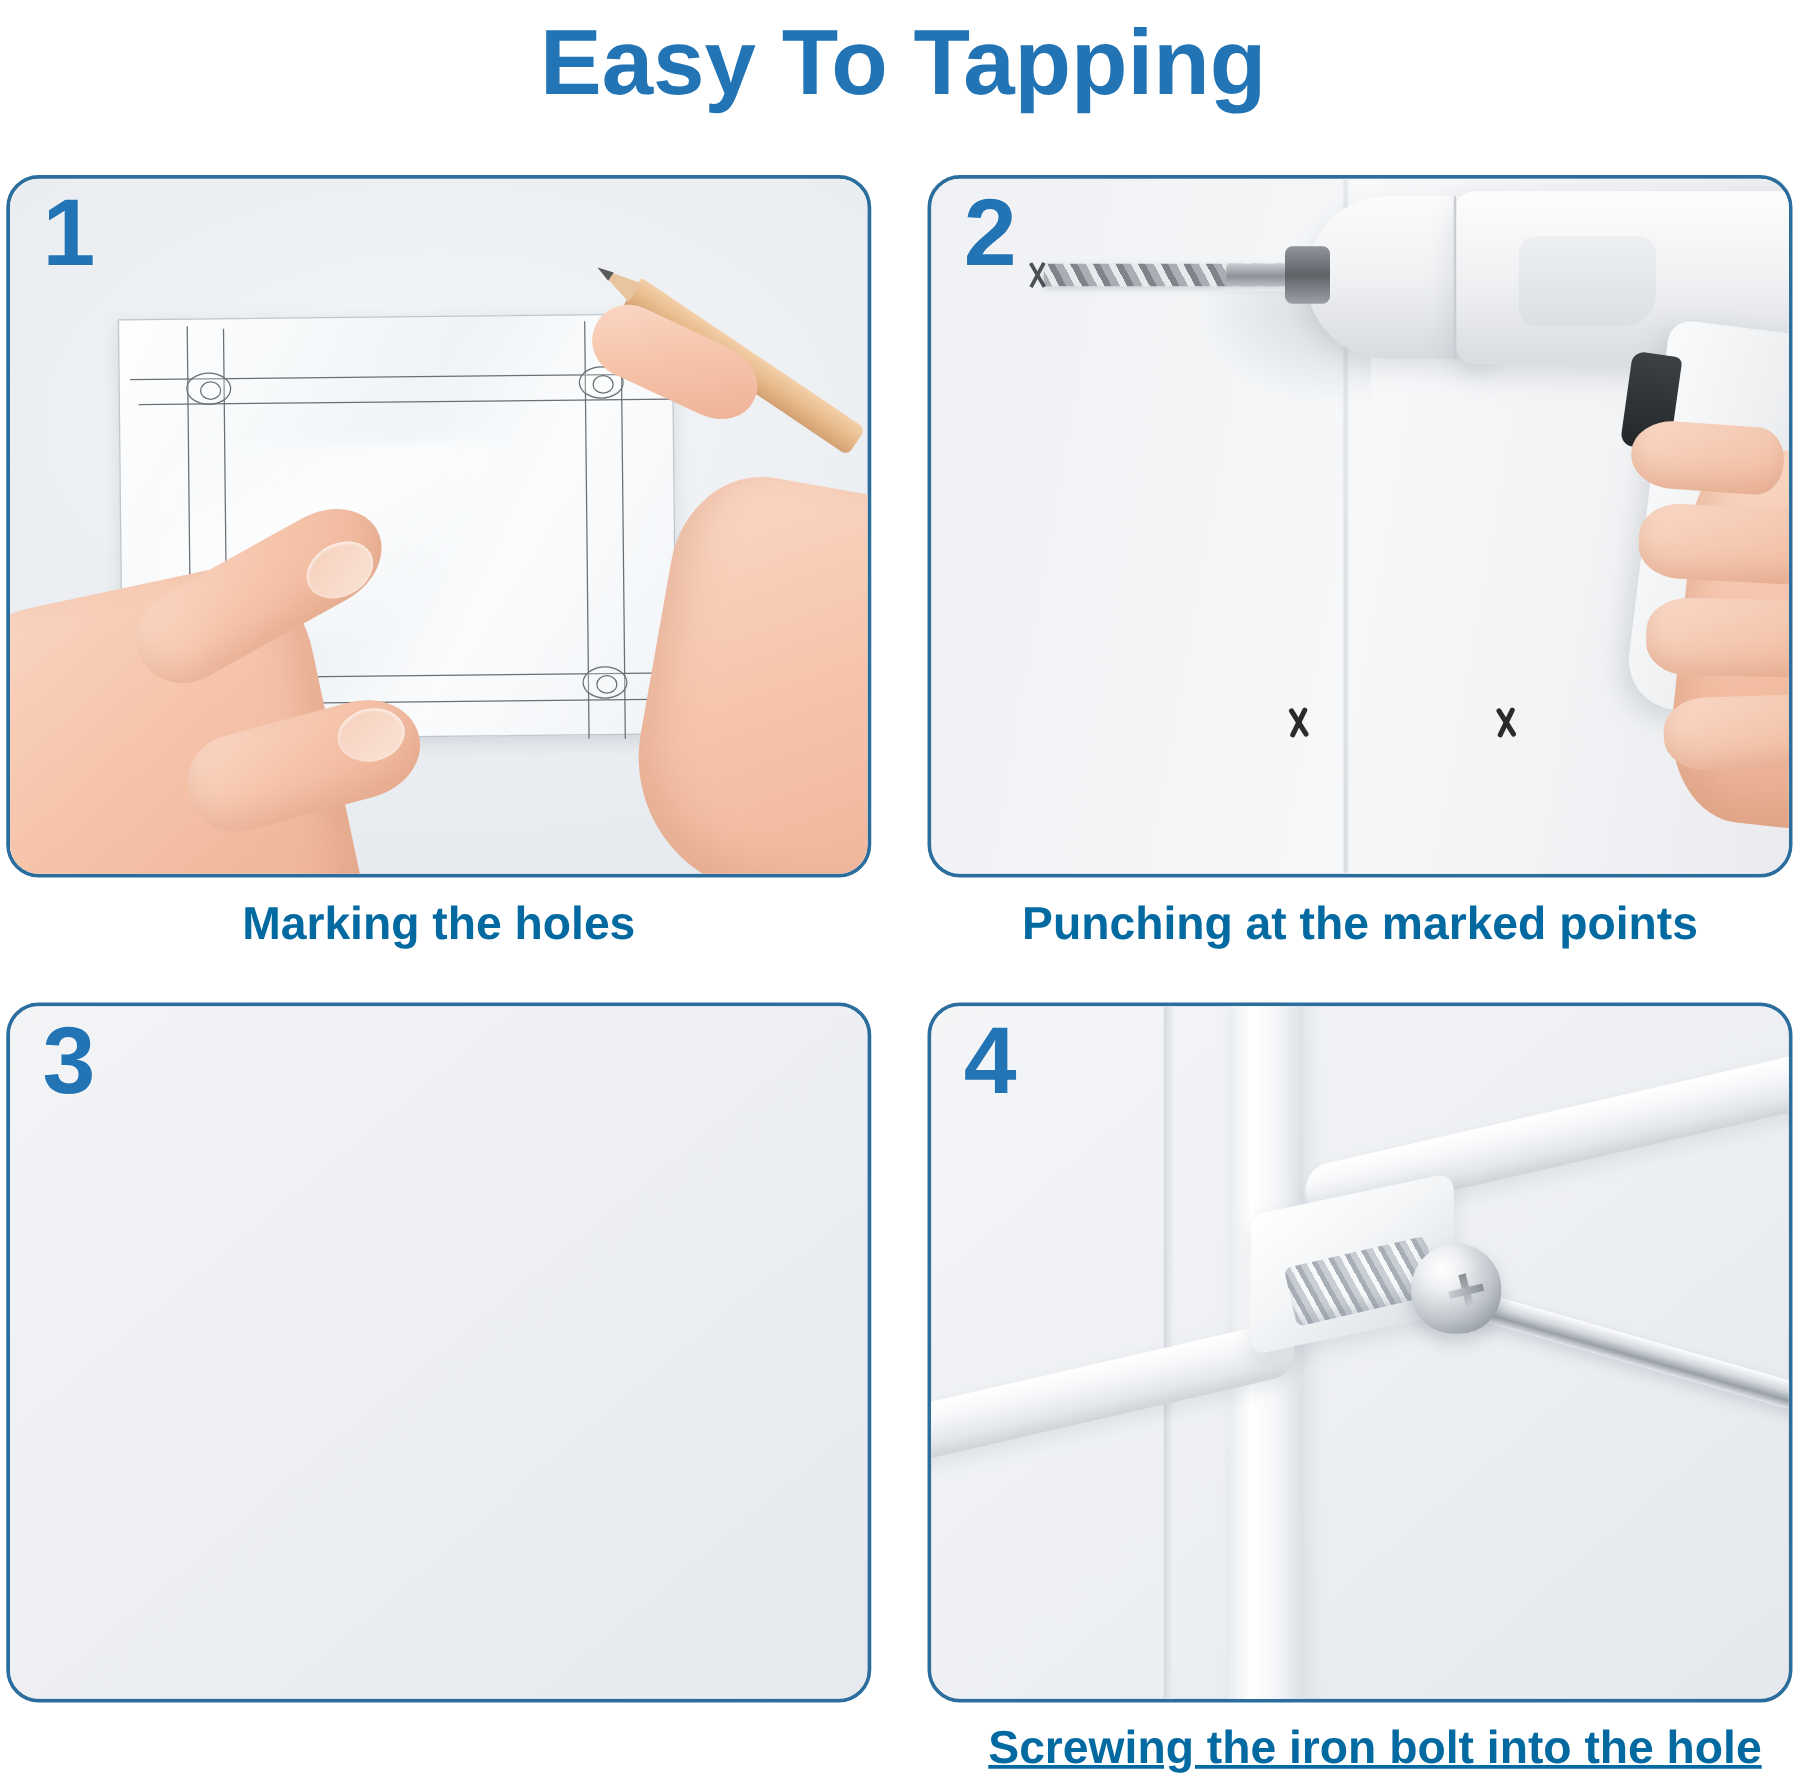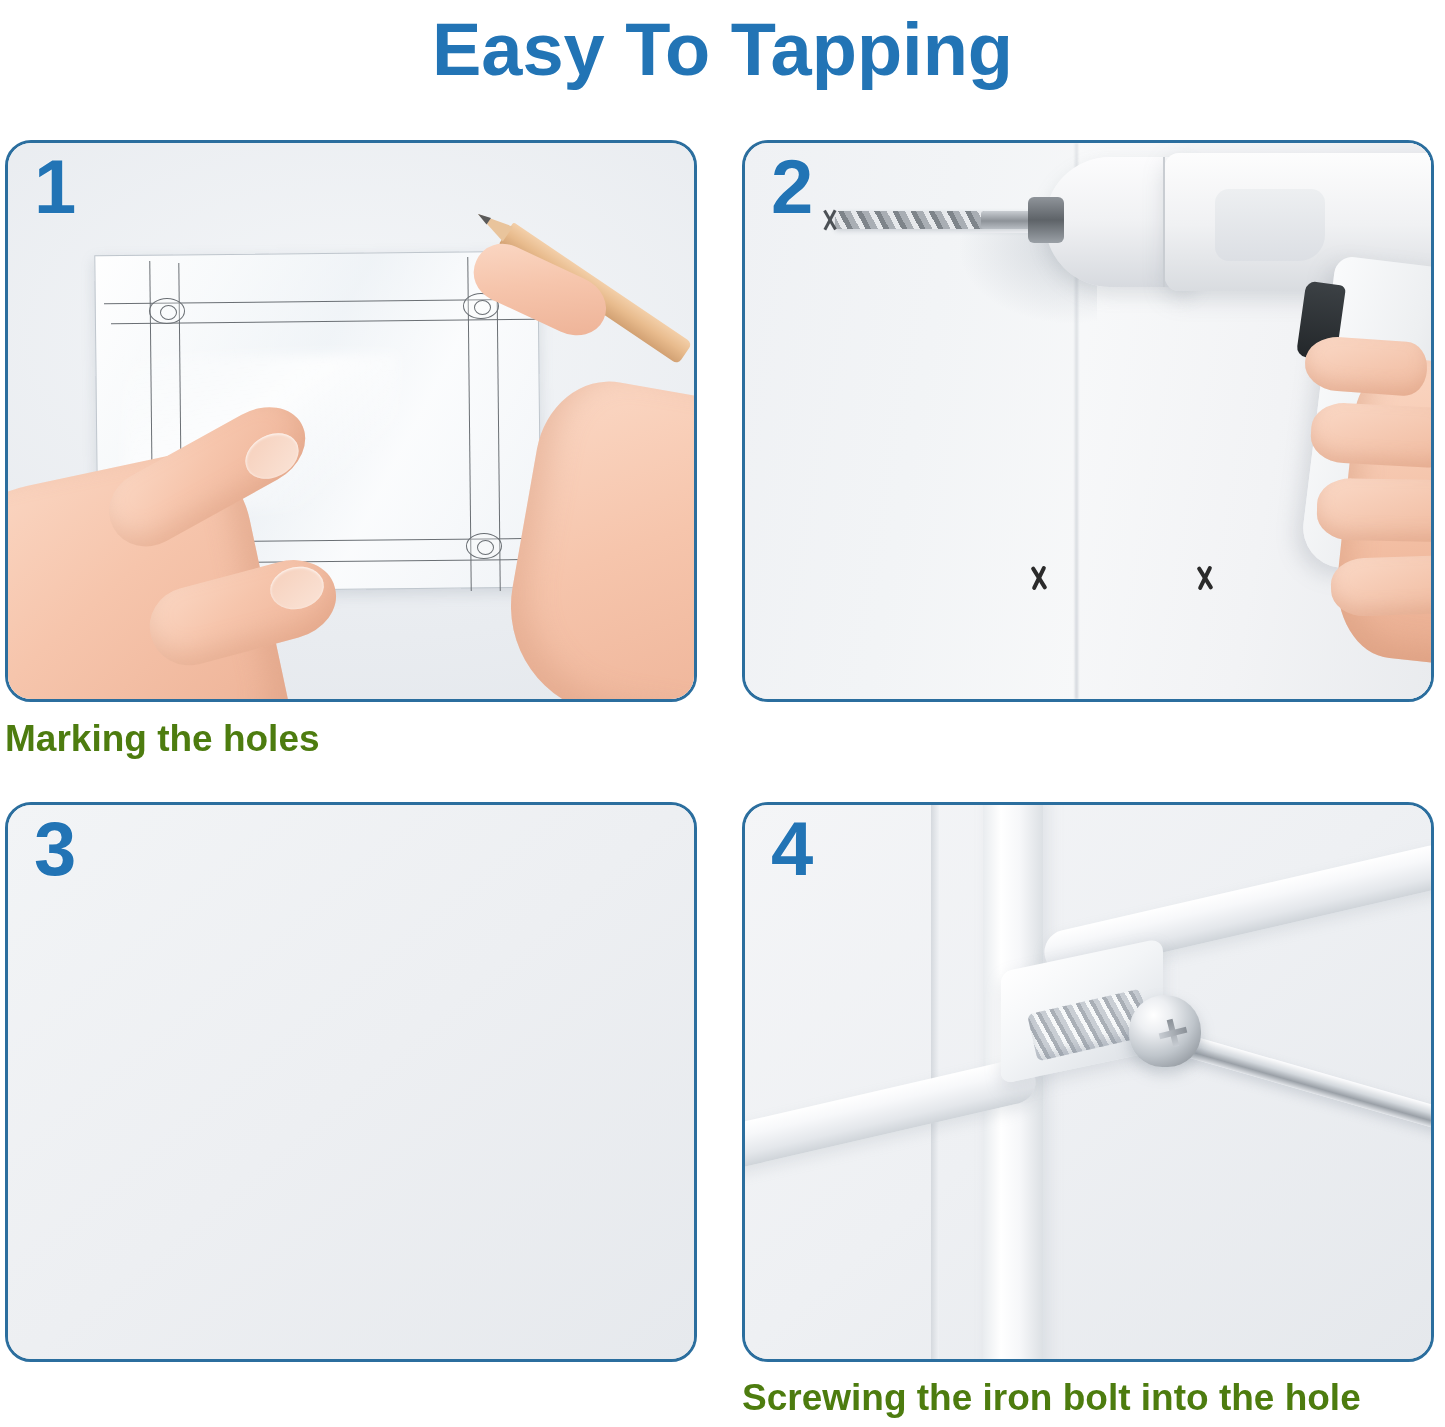--- a/index.html
+++ b/index.html
@@ -64,24 +64,24 @@
     font-weight: bold;
     color: #2274B5;
     line-height: 1;
     z-index: 30;
     text-shadow: 0 0 2px rgba(255,255,255,0.85);
   }
 
   .step-caption {
     position: absolute;
     width: 100%;
-    text-align: left;
+    text-align: center;
     font-size: 37px;
     font-weight: bold;
-    color: #4d7c0f;
+    color: #0369a1;
     line-height: 48px;
     white-space: nowrap;
   }
 
   
   
   
   #card1 { left: 5px;  top: 140px; width: 692px; height: 562px; }
   #card1 .step-caption { left: 0; top: 575px; }
 
@@ -351,21 +351,21 @@
   #card3 .step-caption { left: 0; top: 572px; }
 
   .scene3 { position:absolute; inset:0; background: linear-gradient(140deg,#F2F4F6 0%, #EDEFF2 50%, #E6E9ED 100%); }
 
   .hammer { position:absolute; z-index: 12; }
 
   
   
   
   #card4 { left: 742px; top: 802px; width: 692px; height: 560px; }
-  #card4 .step-caption { left: 0; top: 572px; }
+  #card4 .step-caption { left: 12px; top: 572px; text-decoration: underline; }
 
   .scene4 { position:absolute; inset:0; background: linear-gradient(140deg,#F4F5F7 0%, #EEF0F3 48%, #E5E8EC 100%); }
   .rail-v {
     position:absolute; left: 238px; top: -10px;
     width: 60px; height: 580px;
     background: linear-gradient(90deg,#E9ECEF 0%, #FFFFFF 30%, #F6F7F9 62%, #DCE0E4 100%);
     box-shadow: 6px 0 14px rgba(150,160,172,.18);
     z-index: 6;
   }
   .rail-v-edge {
@@ -514,20 +514,21 @@
 
         <div class="hand2" id="h2-palm"></div>
         <div class="finger2" id="f2a"></div>
         <div class="finger2" id="f2b"></div>
         <div class="finger2" id="f2c"></div>
         <div class="finger2" id="f2d"></div>
 
       </div>
       <div class="step-number">2</div>
     </div>
+    <div class="step-caption">Punching at the marked points</div>
   </div>
 
   <div class="step-card" id="card3">
     <div class="step-panel">
       <div class="scene3">
 
         <div class="hammer">
           
           
           

